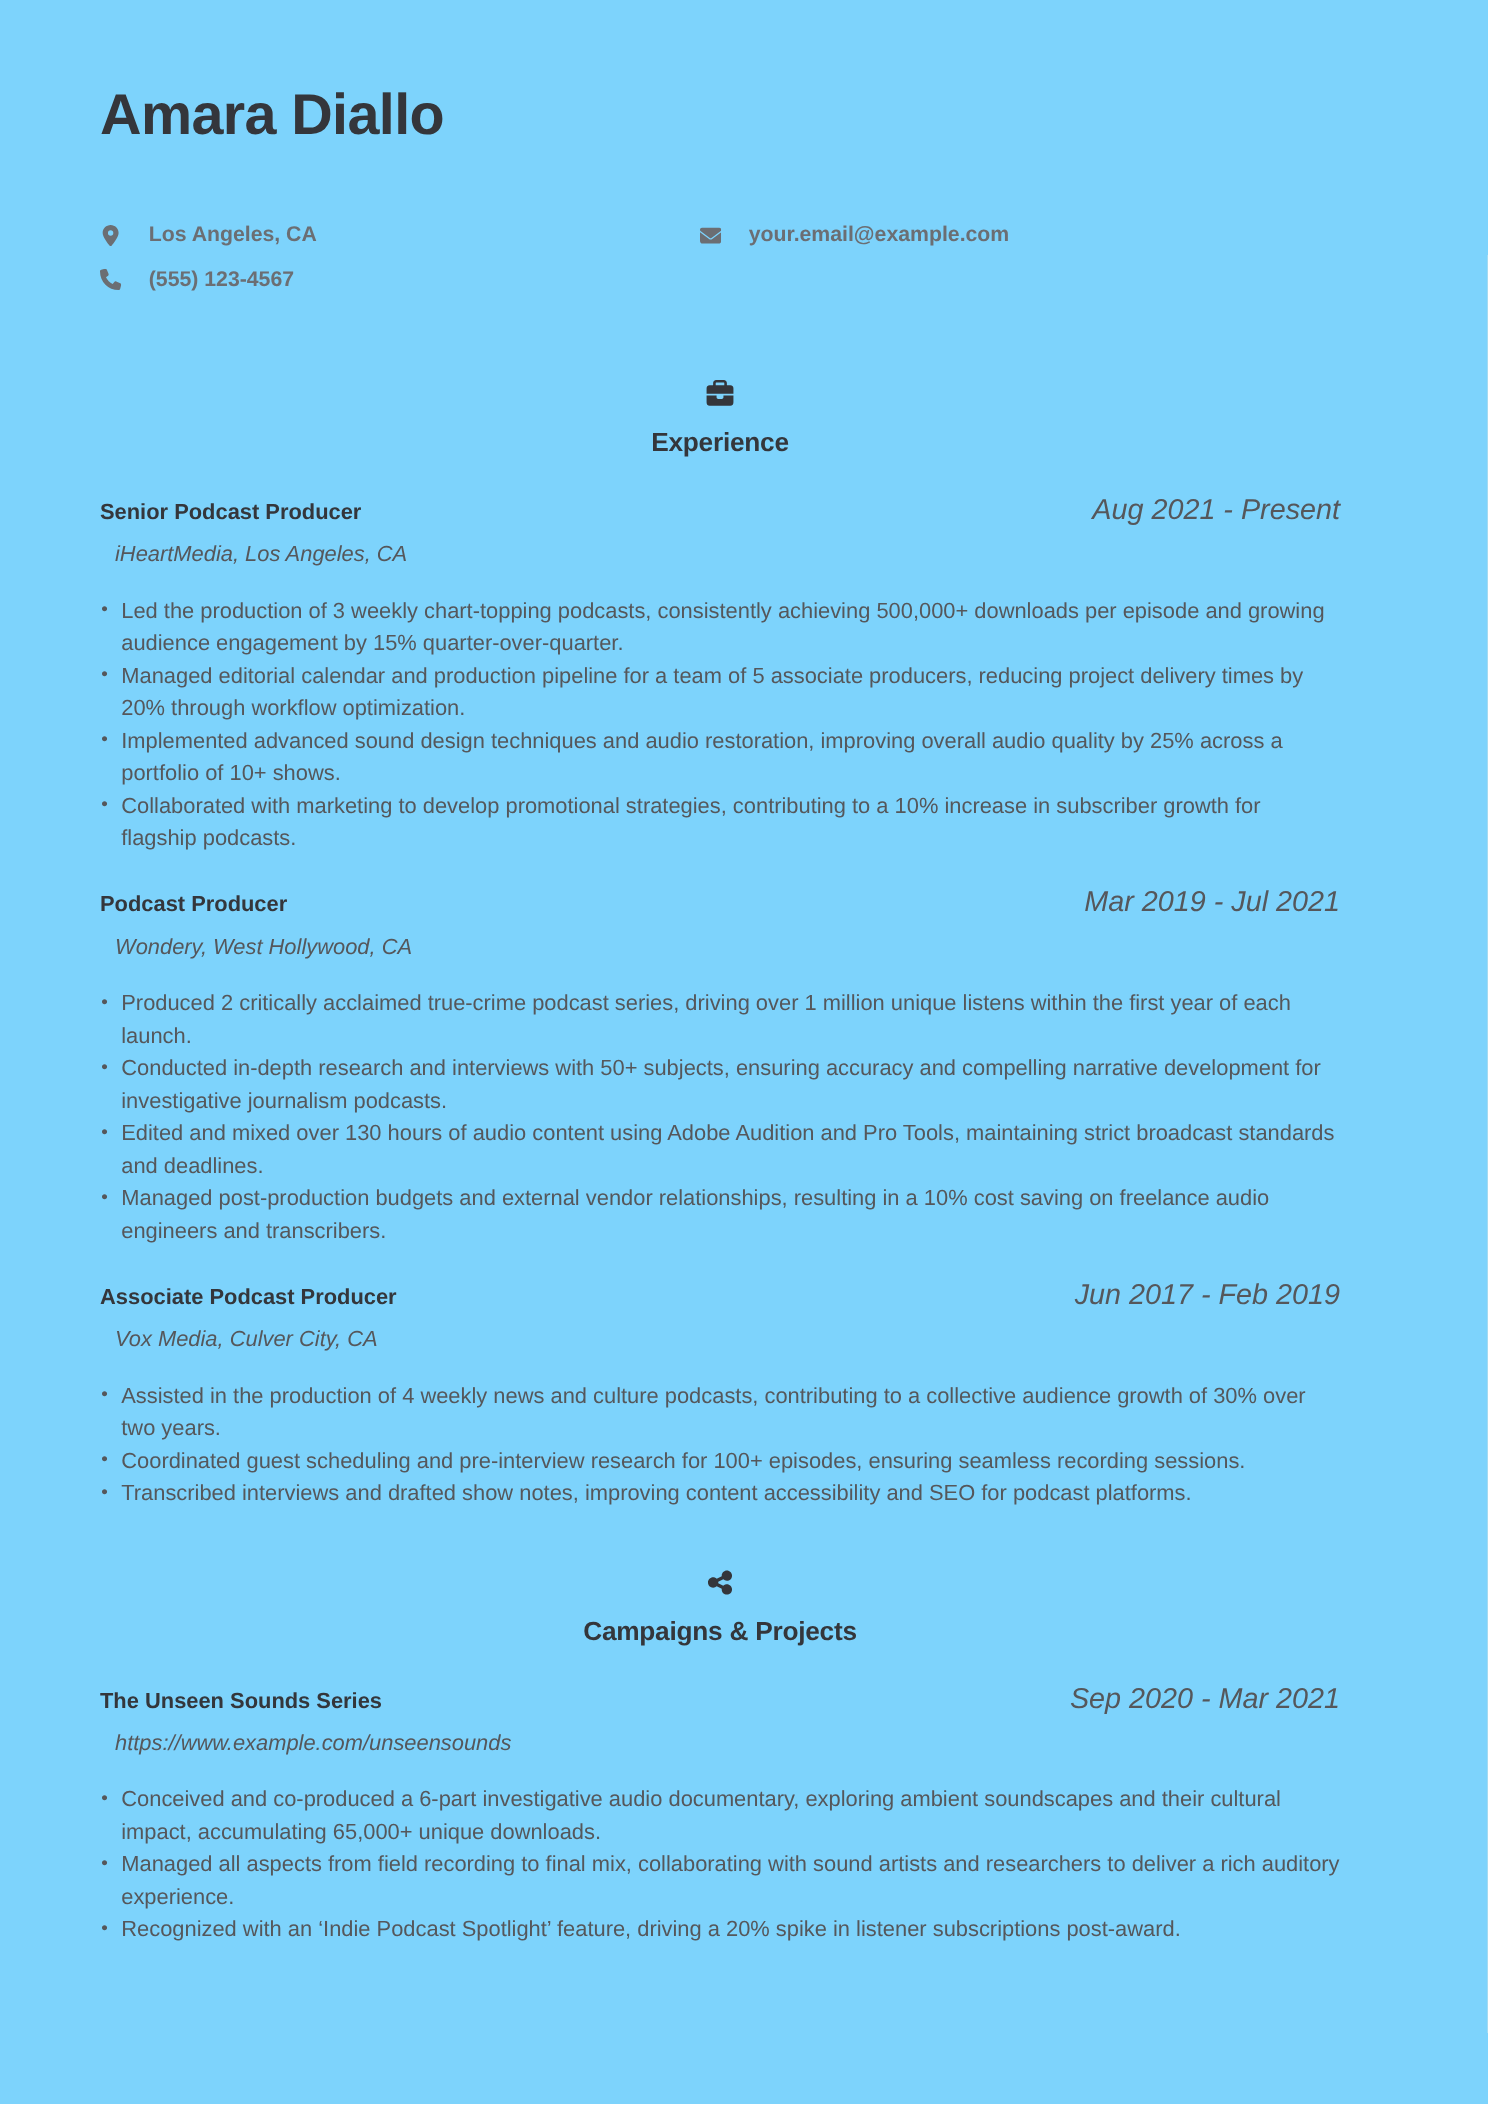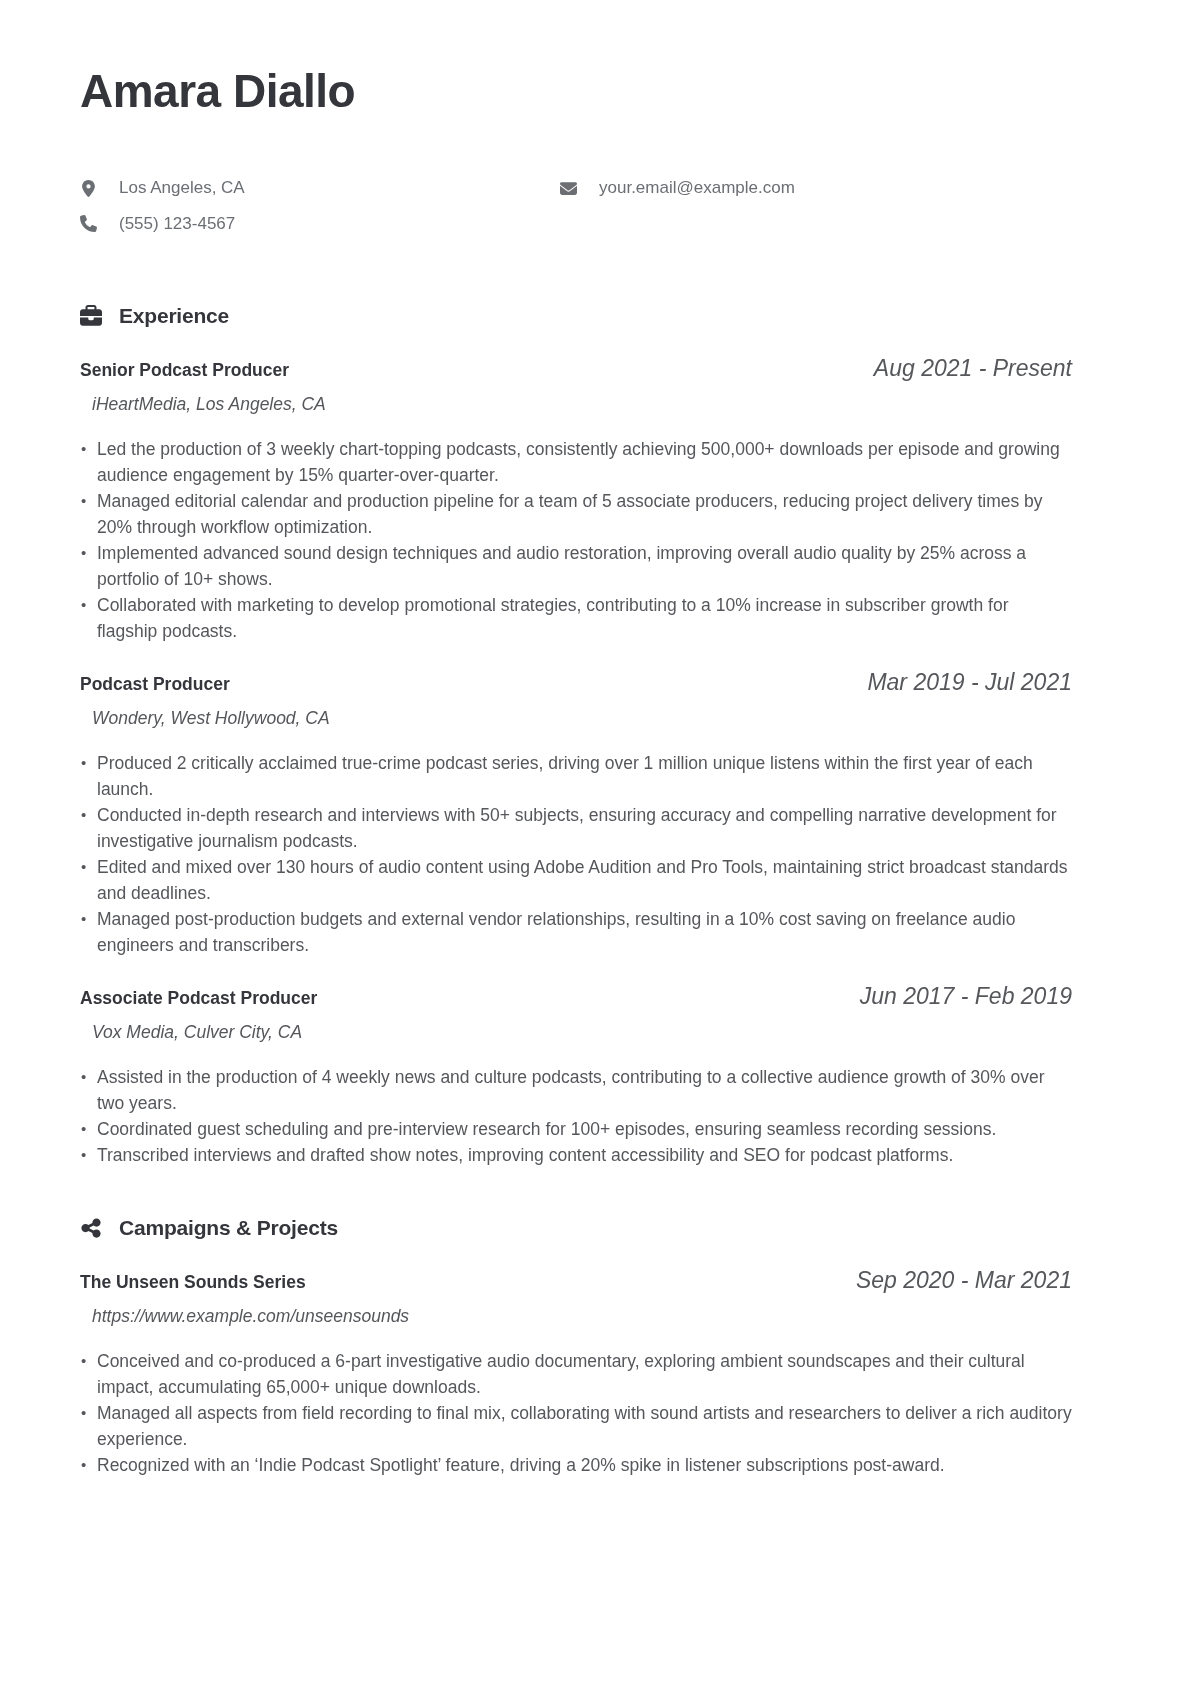--- a/index.html
+++ b/index.html
@@ -6,55 +6,56 @@
   body {
     background: #e8e5dc;
     font-family: "Liberation Sans", "DejaVu Sans", sans-serif;
     -webkit-font-smoothing: antialiased;
   }
   .page {
     position: relative;
     width: 1190px;
     height: 1683px;
     margin: 0 auto;
-    background: #ffffff;
+    background: #7dd3fc;
     box-sizing: border-box;
     padding: 64px 118px 40px 80px;
     overflow: hidden;
     color: #55575b;
   }
   
   h1.name {
     margin: 0 0 56px 0;
     font-size: 46px;
     font-weight: 700;
     letter-spacing: -0.5px;
     color: #34363b;
     line-height: 1.2;
   }
-  .contact { display: flex; margin-bottom: 58px; }
+  .contact { display: flex; margin-bottom: 58px; font-weight: bold; }
   .contact-col { width: 480px; }
   .contact-row {
     display: flex;
     align-items: center;
     gap: 22px;
     margin-bottom: 9px;
     font-size: 17px;
     color: #6b6e73;
     line-height: 1.55;
   }
   .contact-row .cicon { width: 17px; height: 17px; flex: 0 0 auto; fill: #6b6e73; }
   
   .section { margin-top: 0; }
   .section + .section { margin-top: 48px; }
   .section-header {
     display: flex;
     align-items: center;
     gap: 17px;
     margin-bottom: 27px;
+    flex-direction: column;
   }
   .section-icon { width: 22px; height: 22px; display: inline-flex; }
   .section-icon svg { width: 22px; height: 22px; fill: #34363b; }
   .section-title {
     margin: 0;
     font-size: 21px;
     font-weight: 700;
     color: #34363b;
     letter-spacing: -0.2px;
   }

